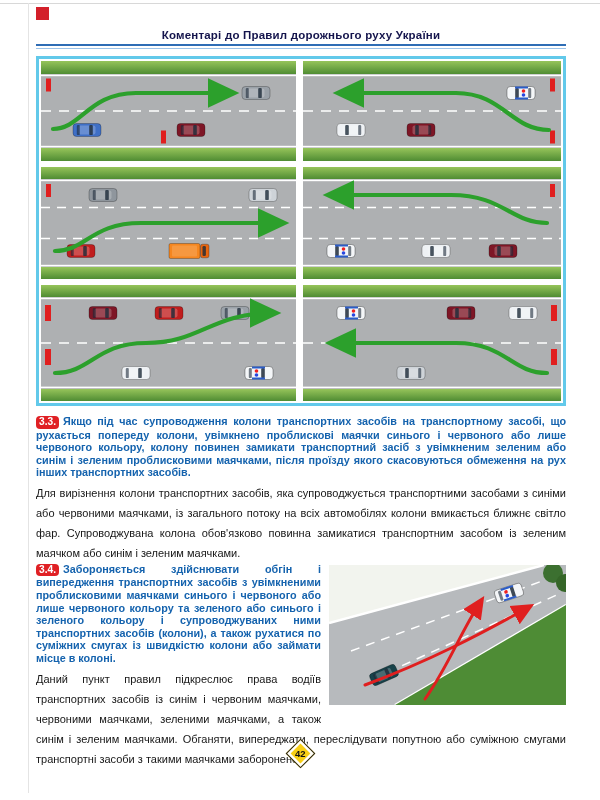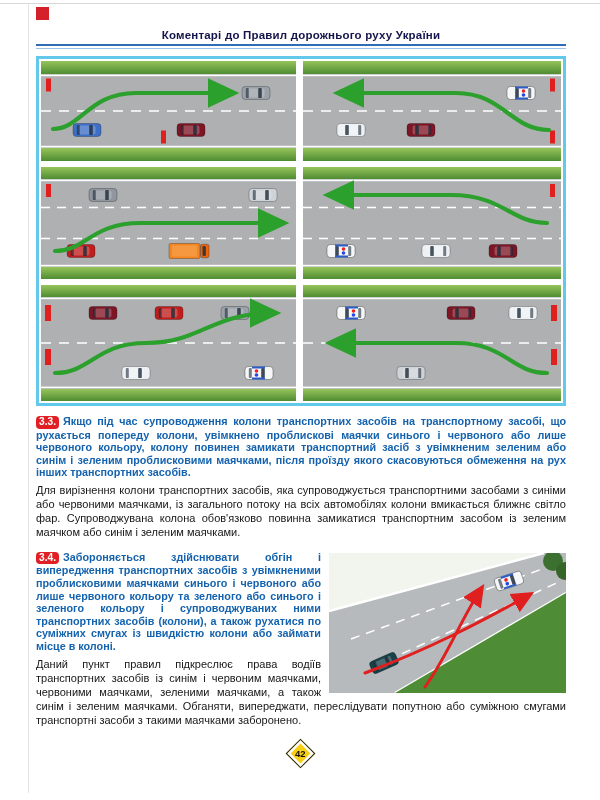--- a/index.html
+++ b/index.html
@@ -9,23 +9,23 @@
   .scan-edge-top { position:absolute; left:0; top:3px; width:600px; height:1px; background:#d8d8d8; }
   .scan-edge-left { position:absolute; left:28px; top:3px; width:1px; height:790px; background:#e4e4e4; }
   .content { position:absolute; left:36px; top:7px; width:530px; }
   .red-square { width:13px; height:13px; background:#d3202a; }
   h1.title { font-size:11.5px; font-weight:bold; color:#14144c; margin-top:9px; letter-spacing:0.2px;text-align:center; }
   .rule { margin-top:3px; height:5px; border-top:2px solid #2f6db5; border-bottom:1px solid #9cc3e8; }
   .fig1 { margin-top:7px; border:3px solid #62c9ea; background:#fff; padding:2px; width:530px; }
   .fig1 svg, .fig2 svg { display:block; }
   p { text-align:justify; }
   .sec33 { margin-top:9px; }
-  .sec34 { margin-top:12px; }
+  .sec34 { }
   .p-blue { color:#1563ae; font-weight:bold; font-size:10.8px; line-height:12.6px; }
-  .p-black { color:#161616; font-size:11px; line-height:14px; margin-top:4px; }
+  .p-black { color:#161616; font-size:11px; line-height:20px; margin-top:4px; }
   .numtag { display:inline-block; background:#e02024; color:#ffffff; font-weight:bold; font-size:10.2px; line-height:11.5px; padding:0 3px 1px 3px; border-radius:4px; margin-right:4px; vertical-align:baseline; }
   .fig2 { float:right; width:237px; height:140px; margin:2px 0 4px 8px; }
   footer.pagefoot { position:absolute; left:0; right:0; bottom:36px; display:flex; justify-content:center; }
   .diamond { width:21px; height:21px; transform:rotate(45deg); background:#f8cf15; border:1.5px solid #222;
              box-shadow: inset 0 0 0 2.5px #ffffff; display:flex; align-items:center; justify-content:center; }
   .diamond span { transform:rotate(-45deg); font-size:9.5px; font-weight:bold; color:#111; }
   .clear { clear:both; }
 </style>
 </head>
 <body>

